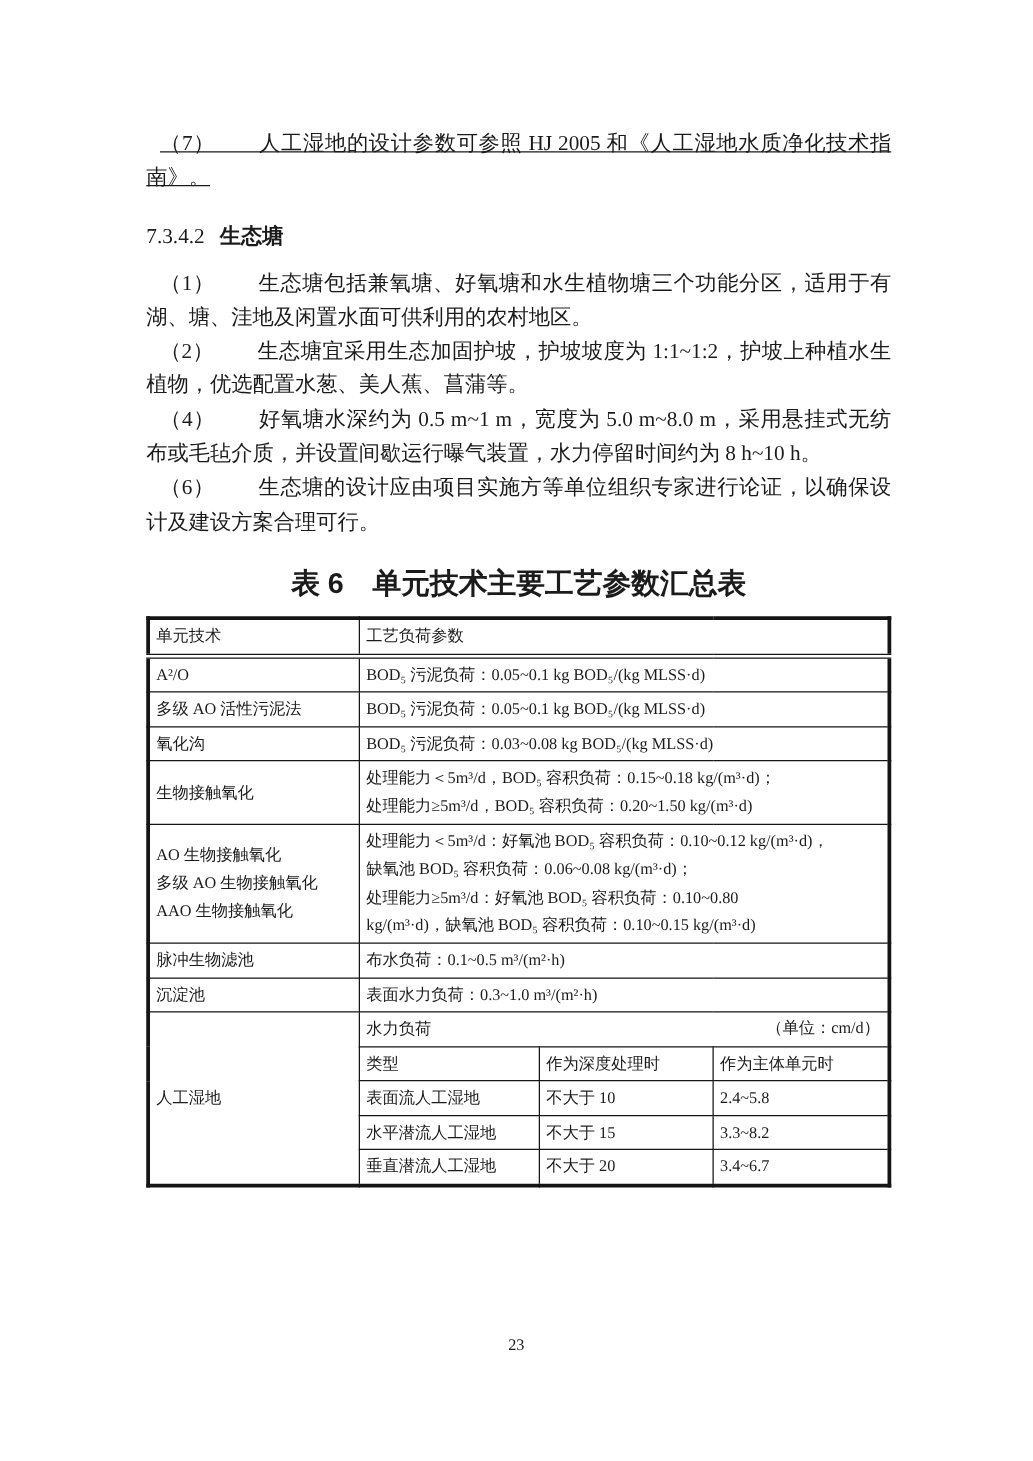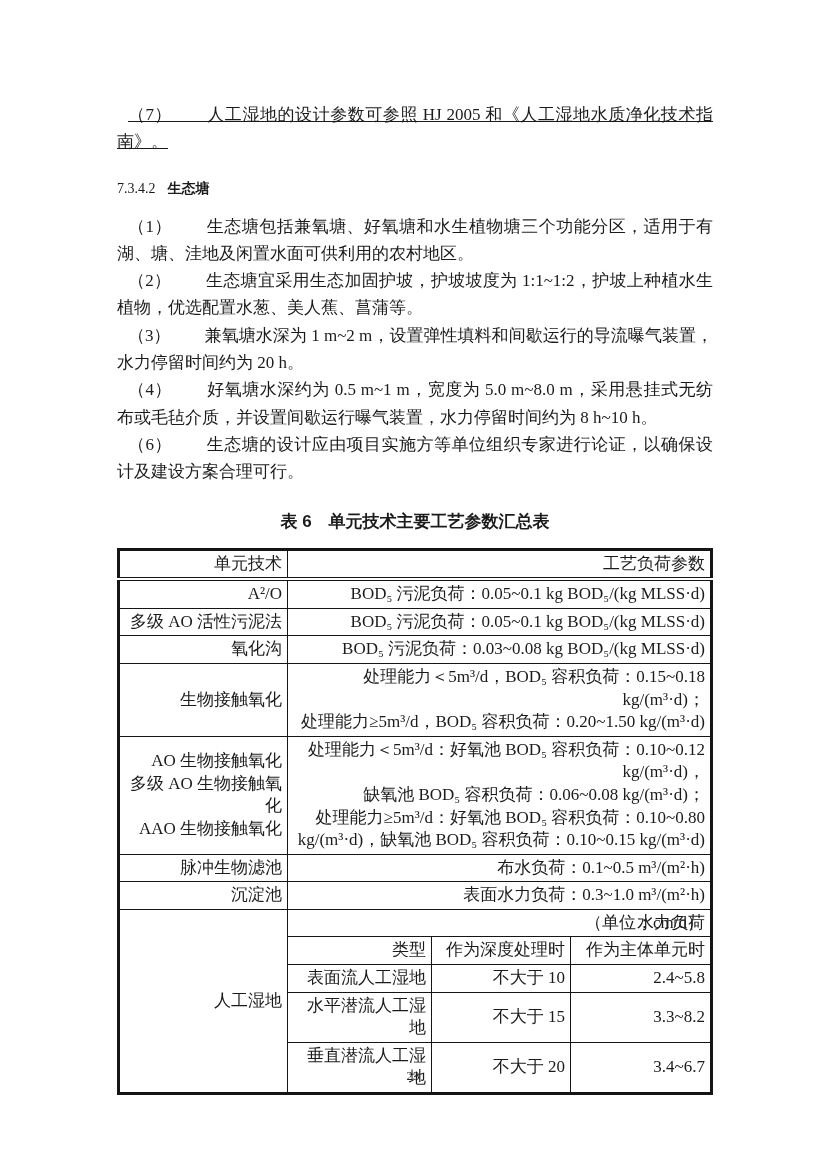--- a/index.html
+++ b/index.html
@@ -20,53 +20,53 @@
     font-size: 17px;
     line-height: 27.3px;
     text-align: justify;
     margin: 0;
   }
   .para.numbered { text-indent: 11px; }
   .para.first { margin-top: 0; }
   .para-7 { margin-top: 7px; text-decoration: underline; }
   .section-heading {
     margin: 19px 0 11px 0;
-    font-size: 14px;
+    font-size: 17px;
     line-height: 27px;
     font-weight: bold;
   }
   .section-heading .num {
     font-family: "Liberation Serif", "DejaVu Serif", serif;
     font-weight: normal;
     margin-right: 12px;
   }
   .section-heading .txt {
     font-family: "Liberation Sans", "DejaVu Sans", sans-serif;
     font-weight: bold;
   }
   .table-title {
     margin-top: 22px;
     text-align: center;
     font-family: "Liberation Sans", "DejaVu Sans", sans-serif;
     font-weight: bold;
-    font-size: 17px;
+    font-size: 23px;
     line-height: 27px;
   }
   table.params {
     margin-top: 13px;
     border-collapse: collapse;
     width: 593px;
     table-layout: fixed;
     border: 3px solid #151515;
   }
   table.params td {
     border: 1px solid #151515;
-    text-align: right;
+    text-align: left;
     vertical-align: middle;
-    font-size: 17px;
+    font-size: 13px;
     line-height: 22.6px;
     padding: 2px 5px;
     overflow: hidden;
   }
   table.params tr.thead td { border-bottom: 4px double #151515; }
   td.multiline { white-space: pre-line; }
   td.unit-row { position: relative; }
   td.unit-row .unit {
     position: absolute;
     right: 6px; top: 50%;
@@ -86,21 +86,20 @@
 <div class="content">
 
   <p class="para numbered para-7">（7）　　人工湿地的设计参数可参照 HJ 2005 和《人工湿地水质净化技术指南》。</p>
 
   <div class="section-heading">
     <span class="num">7.3.4.2</span><span class="txt">生态塘</span>
   </div>
 
   <p class="para numbered">（1）　　生态塘包括兼氧塘、好氧塘和水生植物塘三个功能分区，适用于有湖、塘、洼地及闲置水面可供利用的农村地区。</p>
   <p class="para numbered">（2）　　生态塘宜采用生态加固护坡，护坡坡度为 1:1~1:2，护坡上种植水生植物，优选配置水葱、美人蕉、菖蒲等。</p>
-  <p class="para numbered">（3）　　兼氧塘水深为 1 m~2 m，设置弹性填料和间歇运行的导流曝气装置，水力停留时间约为 20 h。</p>
   <p class="para numbered">（4）　　好氧塘水深约为 0.5 m~1 m，宽度为 5.0 m~8.0 m，采用悬挂式无纺布或毛毡介质，并设置间歇运行曝气装置，水力停留时间约为 8 h~10 h。</p>
   <p class="para numbered">（6）　　生态塘的设计应由项目实施方等单位组织专家进行论证，以确保设计及建设方案合理可行。</p>
 
   <div class="table-title">表 6　单元技术主要工艺参数汇总表</div>
 
   <table class="params">
     <colgroup>
       <col style="width:169px">
       <col style="width:144px">
       <col style="width:139px">

